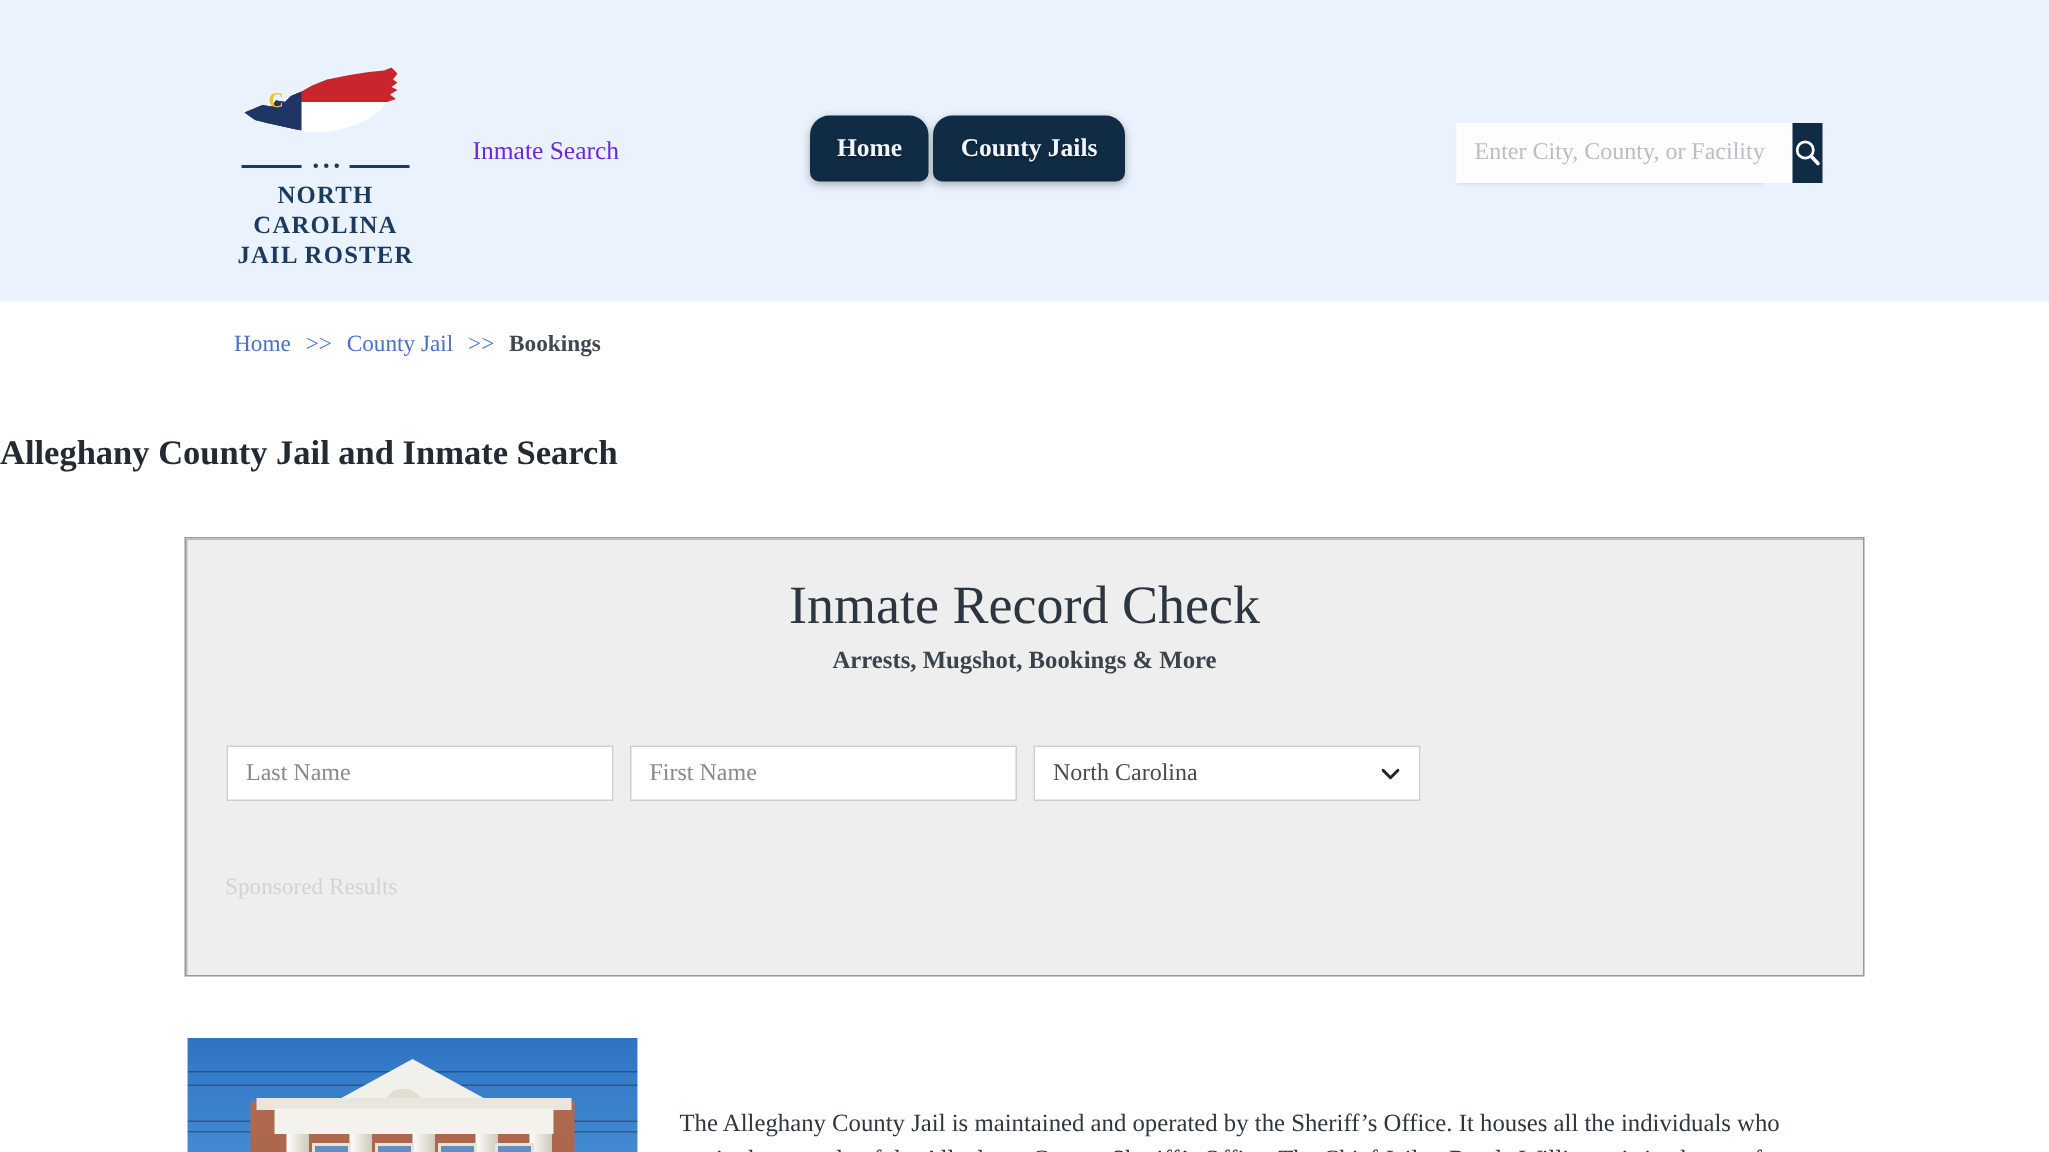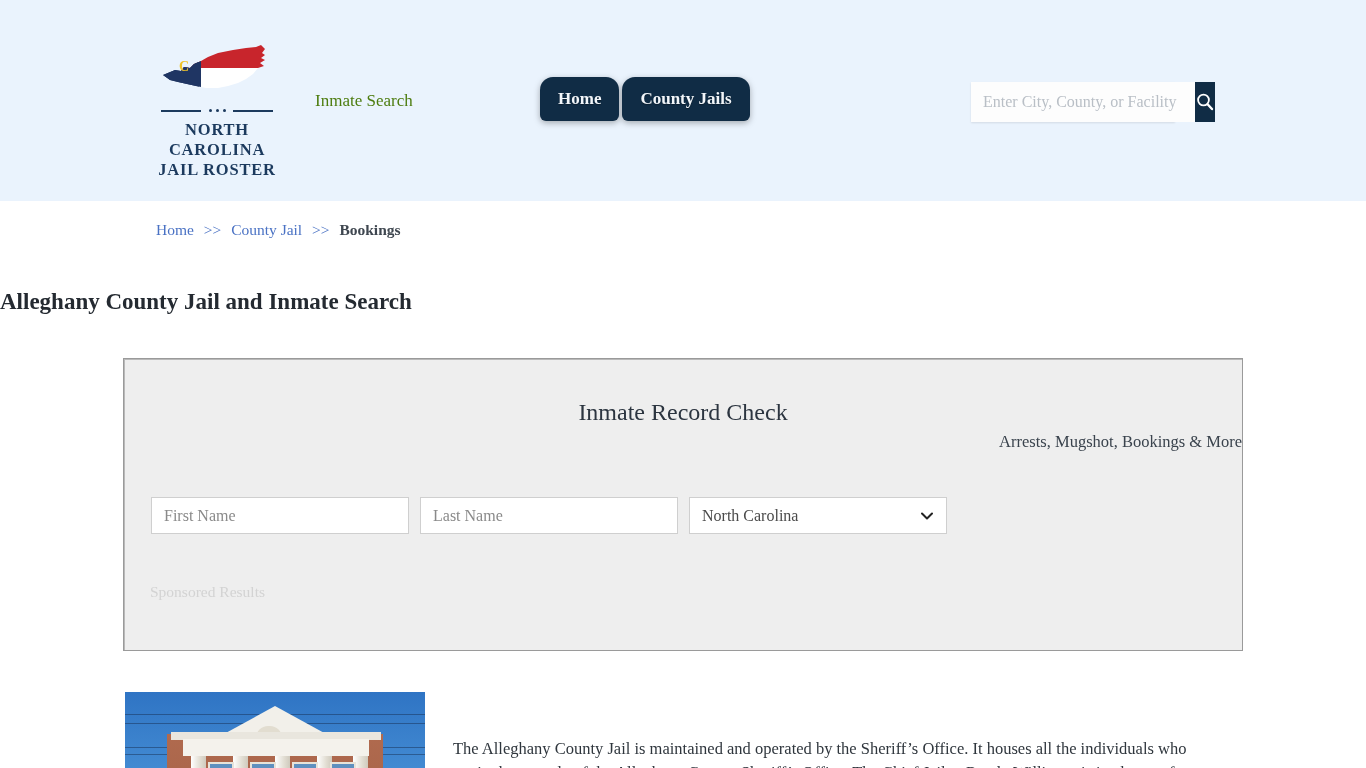--- a/index.html
+++ b/index.html
@@ -66,21 +66,21 @@
     font-size: 16.5px;
     letter-spacing: 0.8px;
     line-height: 20px;
   }
 
   .tagline {
     position: absolute;
     left: 315px;
     top: 91px;
     font-size: 17px;
-    color: #4d7c0f;
+    color: #6d28d9;
     white-space: nowrap;
   }
 
   
   .nav {
     position: absolute;
     left: 540px;
     top: 77px;
     display: flex;
     align-items: flex-start;
@@ -168,30 +168,31 @@
     left: 123px;
     top: 358px;
     width: 1120px;
     height: 293px;
     background: #eeeeee;
     border: 1px solid #9a9a9a;
     box-shadow: 1px 1px 0 #b9b9b9 inset;
   }
   .panel-title {
     text-align: center;
-    font-size: 24px;
+    font-size: 36px;
     color: #2c3540;
-    margin-top: 40px;
+    margin-top: 23px;
     font-weight: normal;
   }
   .panel-sub {
-    text-align: right;
+    text-align: center;
     font-size: 16.5px;
     color: #3a434d;
     margin-top: 6px;
+    font-weight: bold;
   }
   .form-row {
     position: absolute;
     left: 27px;
     top: 138px;
     width: 1064px;
     display: flex;
     align-items: flex-start;
   }
   .field {
@@ -364,22 +365,22 @@
   <span class="current">Bookings</span>
 </div>
 
 <h1 class="page-title">Alleghany County Jail and Inmate Search</h1>
 
 <div class="panel">
   <div class="panel-title">Inmate Record Check</div>
   <div class="panel-sub">Arrests, Mugshot, Bookings &amp; More</div>
 
   <div class="form-row">
+    <input class="field field-last" type="text" placeholder="Last Name" style="">
     <input class="field field-first" type="text" placeholder="First Name" style="">
-    <input class="field field-last" type="text" placeholder="Last Name" style="">
     <div class="select-wrap">
       <select class="field field-state">
         <option>North Carolina</option>
       </select>
       <svg class="chevron" width="12" height="8" viewBox="0 0 12 8">
         <path d="M1,1.5 L6,6.5 L11,1.5" fill="none" stroke="#222" stroke-width="2" stroke-linecap="round" stroke-linejoin="round"></path>
       </svg>
     </div>
   </div>
 </div>

